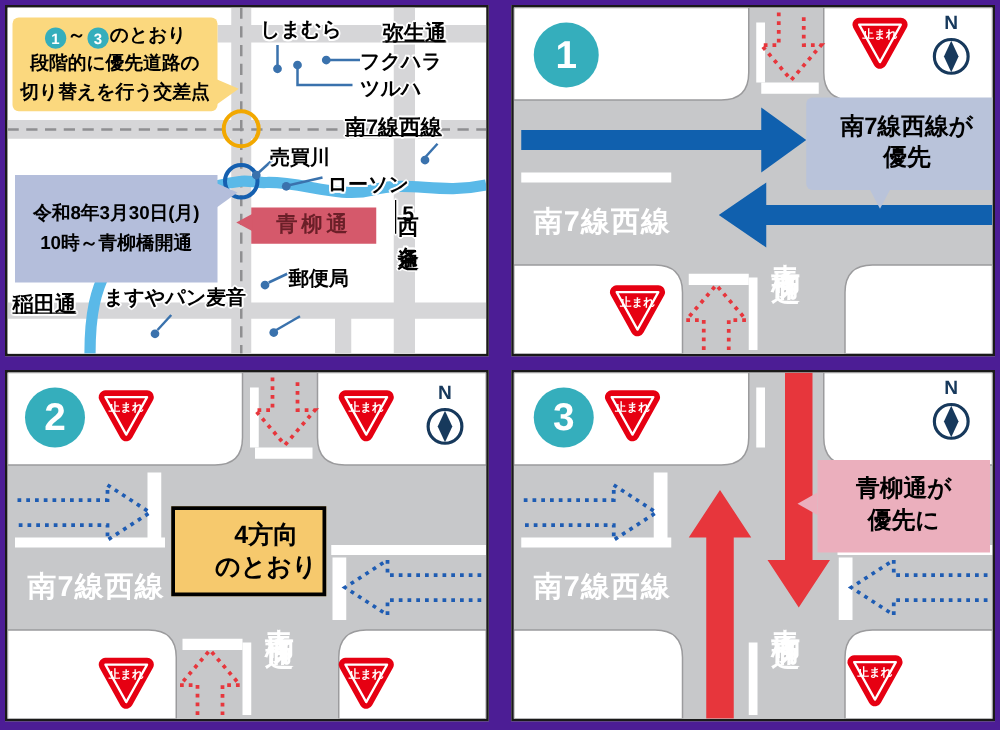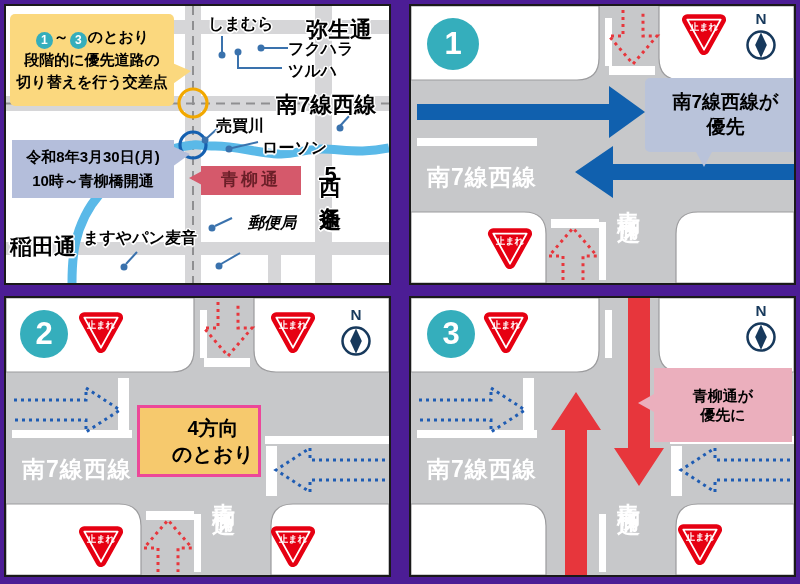--- a/index.html
+++ b/index.html
@@ -4,36 +4,36 @@
 <style>
   html,body{margin:0;padding:0;background:#fff;}
   #stage{position:relative;width:800px;height:584px;background:#4c1d95;overflow:hidden;
          font-family:"Liberation Sans","DejaVu Sans",sans-serif;}
   .panel{position:absolute;width:387px;height:281px;border:2px solid #1a1a1a;background:#fff;overflow:hidden;box-sizing:border-box;}
   .panel svg.base{position:absolute;left:0;top:0;}
   .ov{position:absolute;white-space:nowrap;font-weight:bold;}
   .maplabel{color:#000;font-size:16px;
     text-shadow:-1.5px 0 #fff,1.5px 0 #fff,0 -1.5px #fff,0 1.5px #fff,
                 -1px -1px #fff,1px -1px #fff,-1px 1px #fff,1px 1px #fff;}
-  .maplabel.big{font-size:22px;}
+  .maplabel.big{font-size:17px;text-decoration:underline;}
   .vtext{writing-mode:vertical-rl;text-orientation:upright;}
   .roadlabel-h{color:#fff;font-size:23px;letter-spacing:1px;}
   .roadlabel-v{color:#fff;font-size:23px;letter-spacing:5px;writing-mode:vertical-rl;text-orientation:upright;line-height:1;}
   .badge{display:flex;align-items:center;justify-content:center;width:52px;height:52px;border-radius:50%;
          background:#35aebc;color:#fff;font-size:31px;font-weight:bold;}
   .callout{display:flex;flex-direction:column;align-items:center;justify-content:center;
            text-align:center;color:#000;line-height:1.3;border-radius:5px;}
   .tail{width:0;height:0;position:absolute;}
   .nbadge{display:inline-flex;align-items:center;justify-content:center;width:17px;height:17px;border-radius:50%;
           background:#35aebc;color:#fff;font-size:12px;font-weight:bold;vertical-align:-2px;margin:0 1px;}
   .ycall{background:#fbd87e;}
   .bbox{background:#b4bedb;}
   .pcall{background:#ebafbd;}
   .blcall{background:#b9c3da;}
-  .ybox{background:#f6c96d;border:3px solid #ec4899;box-sizing:border-box;padding-left:28px;}
+  .ybox{background:#f6c96d;border:3px solid #000000;box-sizing:border-box;padding-left:28px;}
   .aobox{background:#d5596b;color:#6b1f28;letter-spacing:3px;}
 </style>
 </head>
 <body>
 
 <svg width="0" height="0" style="position:absolute" aria-hidden="true">
   <defs>
     <symbol id="stop-sign" viewBox="0 0 60 56">
       <path d="M10,9 H50 L30,45 Z" fill="#e60012" stroke="#e60012" stroke-width="13" stroke-linejoin="round"></path>
       <path d="M10,9 H50 L30,45 Z" fill="none" stroke="#ffffff" stroke-width="2.2" stroke-linejoin="round"></path>
@@ -86,32 +86,32 @@
     </svg>
 
     <div class="ov maplabel" style="left:202px;top:8px;">しまむら</div>
     <div class="ov maplabel big" style="left:300px;top:9px;">弥生通</div>
     <div class="ov maplabel" style="left:282px;top:33px;">フクハラ</div>
     <div class="ov maplabel" style="left:282px;top:55px;">ツルハ</div>
     <div class="ov maplabel big" style="left:270px;top:84px;">南7線西線</div>
     <div class="ov maplabel" style="left:210px;top:110px;">売買川</div>
     <div class="ov maplabel" style="left:256px;top:132px;">ローソン</div>
     <div class="ov maplabel big vtext" style="left:309px;top:154px;letter-spacing:2px;">西5条通</div>
-    <div class="ov maplabel" style="left:242px;top:207px;font-style:italic;">郵便局</div>
+    <div class="ov maplabel" style="left:225px;top:207px;">郵便局</div>
     <div class="ov maplabel" style="left:77px;top:222px;">ますやパン麦音</div>
     <div class="ov maplabel big" style="left:4px;top:226px;">稲田通</div>
 
-    <div class="ov callout ycall" style="left:4px;top:8px;width:164px;height:92px;font-size:15px;line-height:1.5;">
+    <div class="ov callout ycall" style="left:4px;top:8px;width:164px;height:75px;font-size:15px;line-height:1.5;">
       <span><span class="nbadge">1</span><span>～</span><span class="nbadge">3</span><span>のとおり</span></span>
       <span>段階的に優先道路の</span>
       <span>切り替えを行う交差点</span>
     </div>
     <div class="tail" style="left:164px;top:56px;border-top:9px solid transparent;border-bottom:15px solid transparent;border-left:21px solid #fbd87e;"></div>
 
-    <div class="ov callout bbox" style="left:6px;top:134px;width:162px;height:58px;font-size:15px;line-height:1.6;border-radius:0;">
+    <div class="ov callout bbox" style="left:6px;top:134px;width:162px;height:86px;font-size:15px;line-height:1.6;border-radius:0;">
       <span>令和8年3月30日(月)</span>
       <span>10時～青柳橋開通</span>
     </div>
     <div class="tail" style="left:166px;top:140px;border-top:8px solid transparent;border-bottom:13px solid transparent;border-left:18px solid #b4bedb;"></div>
 
     <div class="ov callout aobox" style="left:195px;top:160px;width:100px;height:29px;font-size:17px;border-radius:0;">
         <span>青柳通</span>
       </div>
     <div class="tail" style="left:183px;top:165px;border-top:7px solid transparent;border-bottom:7px solid transparent;border-right:13px solid #d5596b;"></div>
   </div>
@@ -209,20 +209,20 @@
       <path d="M379,162 L304,162 L304,150 L270,172 L304,194 L304,182 L379,182" fill="none" stroke="#1e5cb3" stroke-width="3" stroke-dasharray="3 4"></path>
       <polygon points="154,277 154,132 140,132 165,94 190,132 176,132 176,277" fill="#e7363c"></polygon>
       <polygon points="217,0 217,150 203,150 228,188 253,150 239,150 239,0" fill="#e7363c"></polygon>
       <use href="#stop-sign" x="70" y="12" width="50" height="47"></use>
       <use href="#stop-sign" x="264" y="224" width="50" height="47"></use>
       <use href="#compass" x="332" y="4" width="36" height="54"></use>
     </svg>
     <div class="ov badge" style="left:16px;top:12px;width:48px;height:48px;">3</div>
     <div class="ov roadlabel-h" style="left:16px;top:156px;">南7線西線</div>
     <div class="ov roadlabel-v" style="left:206px;top:186px;">青柳通</div>
-    <div class="ov callout pcall" style="left:243px;top:70px;width:138px;height:74px;font-size:15px;border-radius:0;">
+    <div class="ov callout pcall" style="left:243px;top:70px;width:138px;height:74px;font-size:19px;border-radius:0;">
       <span>青柳通が</span>
       <span>優先に</span>
     </div>
     <div class="tail" style="left:227px;top:96px;border-top:9px solid transparent;border-bottom:9px solid transparent;border-right:16px solid #ebafbd;"></div>
   </div>
 
 </div>
 
 </body></html>

